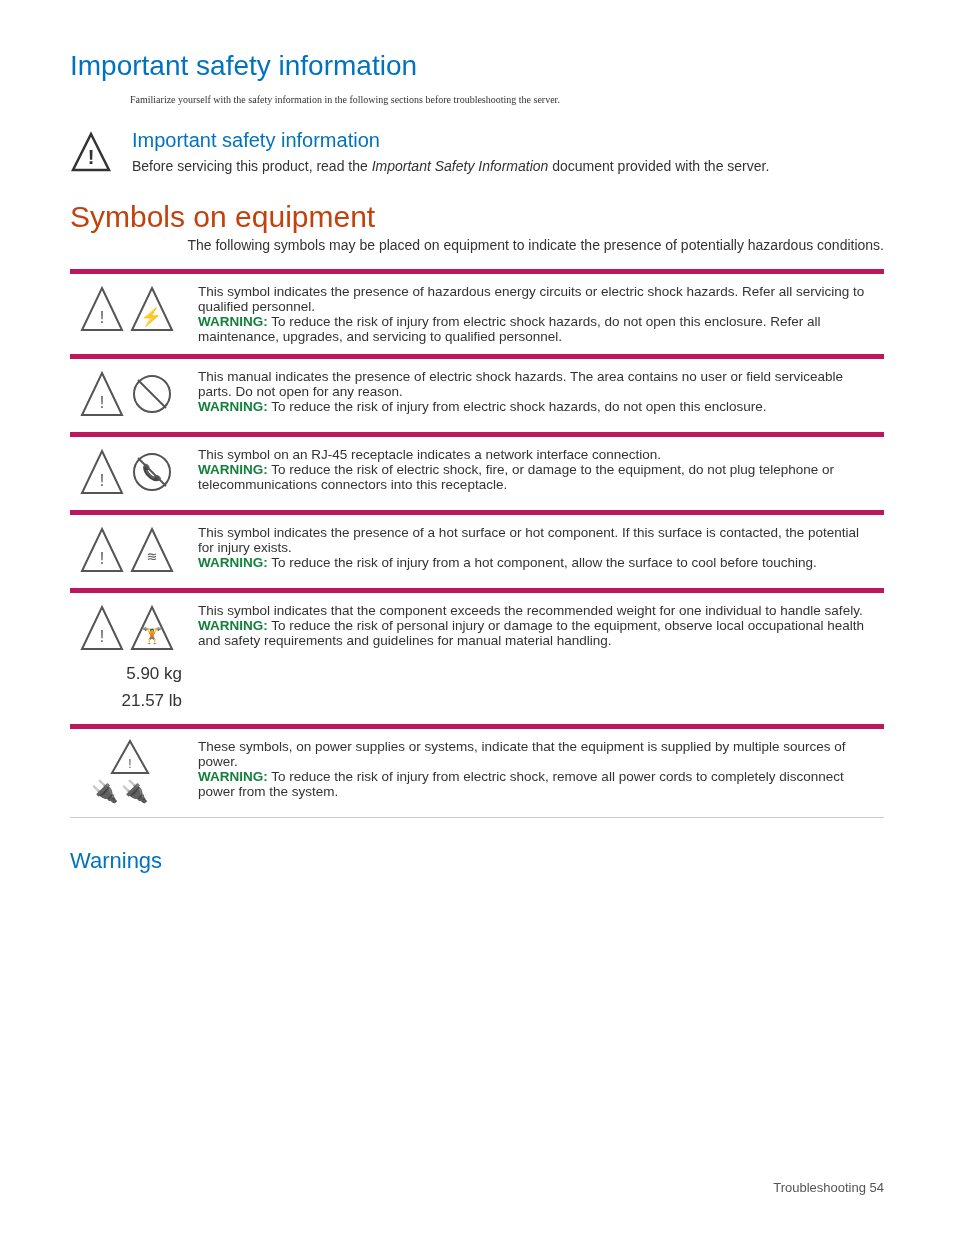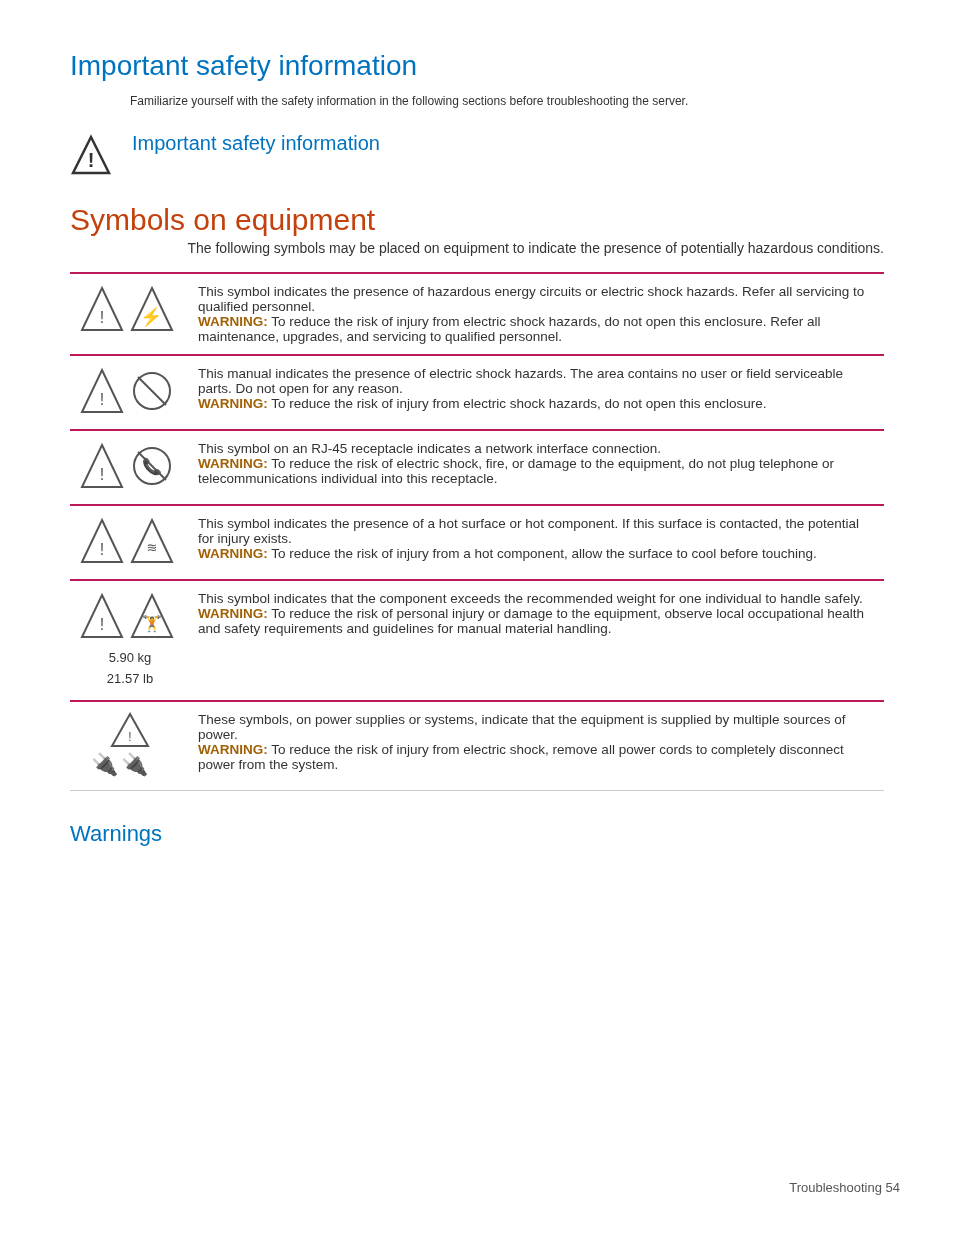--- a/index.html
+++ b/index.html
@@ -15,21 +15,22 @@
     h1.page-title {
       color: #0073c0;
       font-size: 28px;
       font-weight: normal;
       margin-bottom: 12px;
     }
     .intro-text {
       margin-left: 60px;
       margin-bottom: 24px;
       color: #333;
-      font-size: 12px;
+      font-size: 10px;
+      font-family: Liberation Serif, serif;
     }
     .safety-notice {
       display: flex;
       align-items: flex-start;
       margin-bottom: 24px;
     }
     .safety-icon {
       width: 50px;
       flex-shrink: 0;
       margin-top: 2px;
@@ -56,73 +57,76 @@
       margin-bottom: 16px;
       font-size: 14px;
       text-align: right;
     }
     .symbols-table {
       width: 100%;
       border-collapse: collapse;
       margin-bottom: 30px;
     }
     .symbols-table td {
-      border-top: 2px solid #be185d;
+      border-top: 5px solid #be185d;
       padding: 10px 8px;
       vertical-align: top;
       font-size: 13.5px;
     }
     .symbols-table tr:last-child td {
       border-bottom: 1px solid #ccc;
     }
     .symbol-cell {
       width: 120px;
       text-align: center;
       vertical-align: middle;
     }
     .symbol-cell .weight-info {
-      font-size: 13px;
-      text-align: center;
+      font-size: 17px;
+      text-align: right;
       line-height: 1.6;
       margin-top: 4px;
     }
     .warning-label {
-      color: #a16207;
+      color: #15803d;
       font-weight: bold;
     }
     .italic { font-style: italic; }
     .warnings-title {
       color: #0073c0;
       font-size: 22px;
       font-weight: normal;
     }
     .footer {
       position: absolute;
       bottom: 40px;
-      right: 54px;
+      right: 70px;
       font-size: 13px;
       color: #555;
     }
   </style>
 </head>
 <body>
 
 <h1 class="page-title">Important safety information</h1>
 
 <p class="intro-text">Familiarize yourself with the safety information in the following sections before troubleshooting the server.</p>
 
 <div class="safety-notice">
   <div class="safety-icon">
     <svg width="42" height="42" viewBox="0 0 42 42">
       <polygon points="21,3 39,39 3,39" fill="none" stroke="#333" stroke-width="2.5"></polygon>
       <text x="21" y="33" text-anchor="middle" font-size="20" font-weight="bold" fill="#333">!</text>
     </svg>
   </div>
   <div>
     <h2>Important safety information</h2>
+    <p>
+      <span>Before servicing this product, read the </span><span class="italic">Important Safety Information</span><span> document provided with the server.</span>
+    </p>
   </div>
 </div>
 
 <h2 class="section-title">Symbols on equipment</h2>
 
 <p class="symbols-intro">The following symbols may be placed on equipment to indicate the presence of potentially hazardous conditions.</p>
 
 <table class="symbols-table">
   <tbody>
 
@@ -165,21 +169,21 @@
           <polygon points="22,4 42,46 2,46" fill="none" stroke="#555" stroke-width="2"></polygon>
           <text x="22" y="39" text-anchor="middle" font-size="16" fill="#555">!</text>
 
           <circle cx="72" cy="25" r="18" fill="none" stroke="#555" stroke-width="2"></circle>
           <text x="72" y="31" text-anchor="middle" font-size="16" fill="#555">📞</text>
           <line x1="58" y1="11" x2="86" y2="39" stroke="#555" stroke-width="2"></line>
         </svg>
       </td>
       <td>
         <span>This symbol on an RJ-45 receptacle indicates a network interface connection.</span><br>
-        <span class="warning-label">WARNING:</span><span> To reduce the risk of electric shock, fire, or damage to the equipment, do not plug telephone or telecommunications individual into this receptacle.</span>
+        <span class="warning-label">WARNING:</span><span> To reduce the risk of electric shock, fire, or damage to the equipment, do not plug telephone or telecommunications connectors into this receptacle.</span>
       </td>
     </tr>
 
     <tr>
       <td class="symbol-cell">
         <svg width="100" height="50" viewBox="0 0 100 50">
           <polygon points="22,4 42,46 2,46" fill="none" stroke="#555" stroke-width="2"></polygon>
           <text x="22" y="39" text-anchor="middle" font-size="16" fill="#555">!</text>
           <polygon points="72,4 92,46 52,46" fill="none" stroke="#555" stroke-width="2"></polygon>
 

